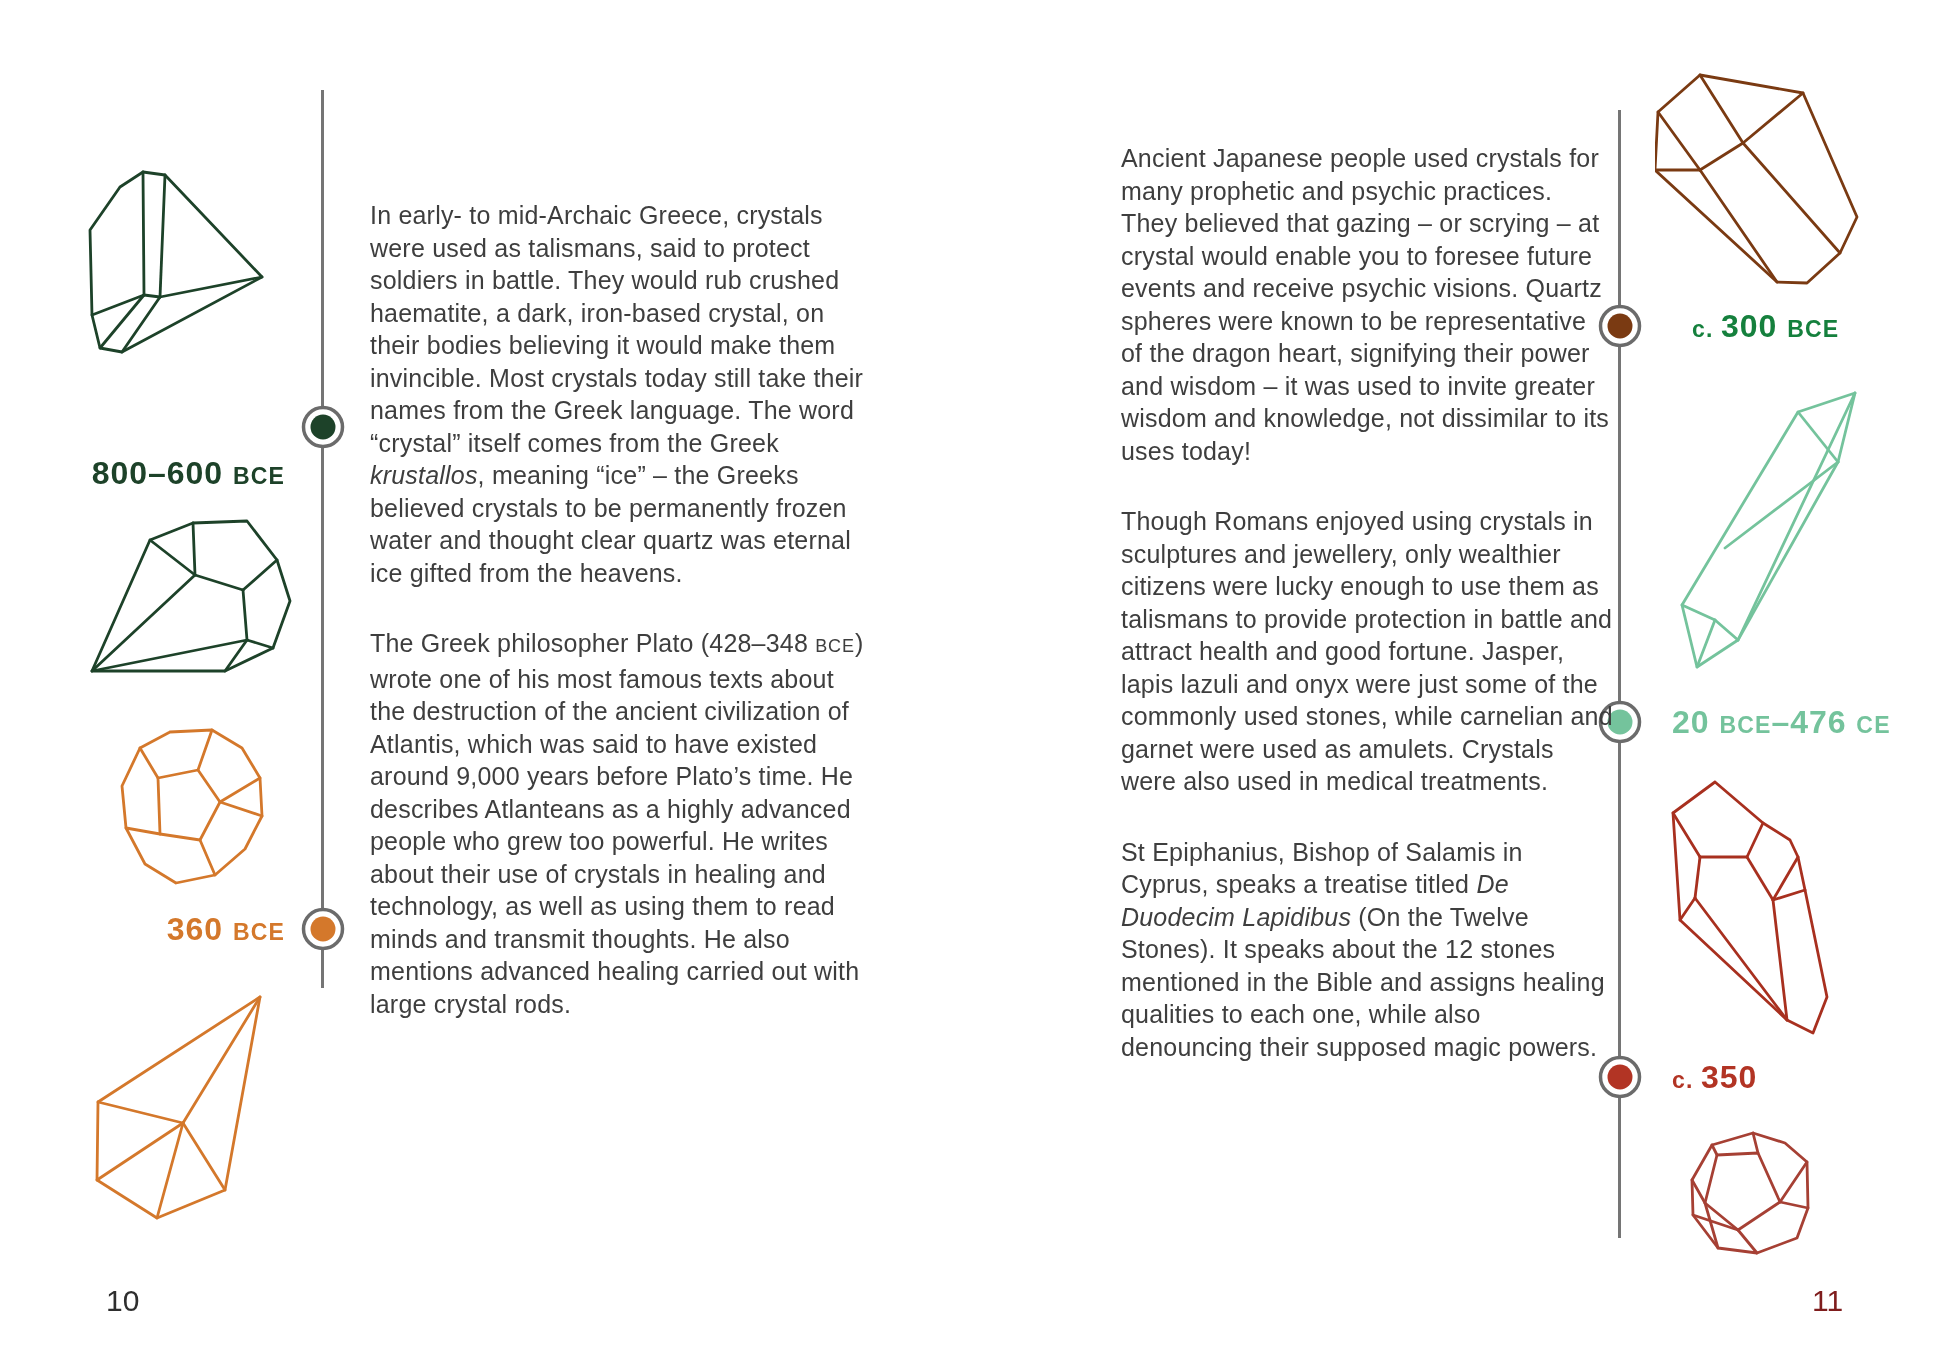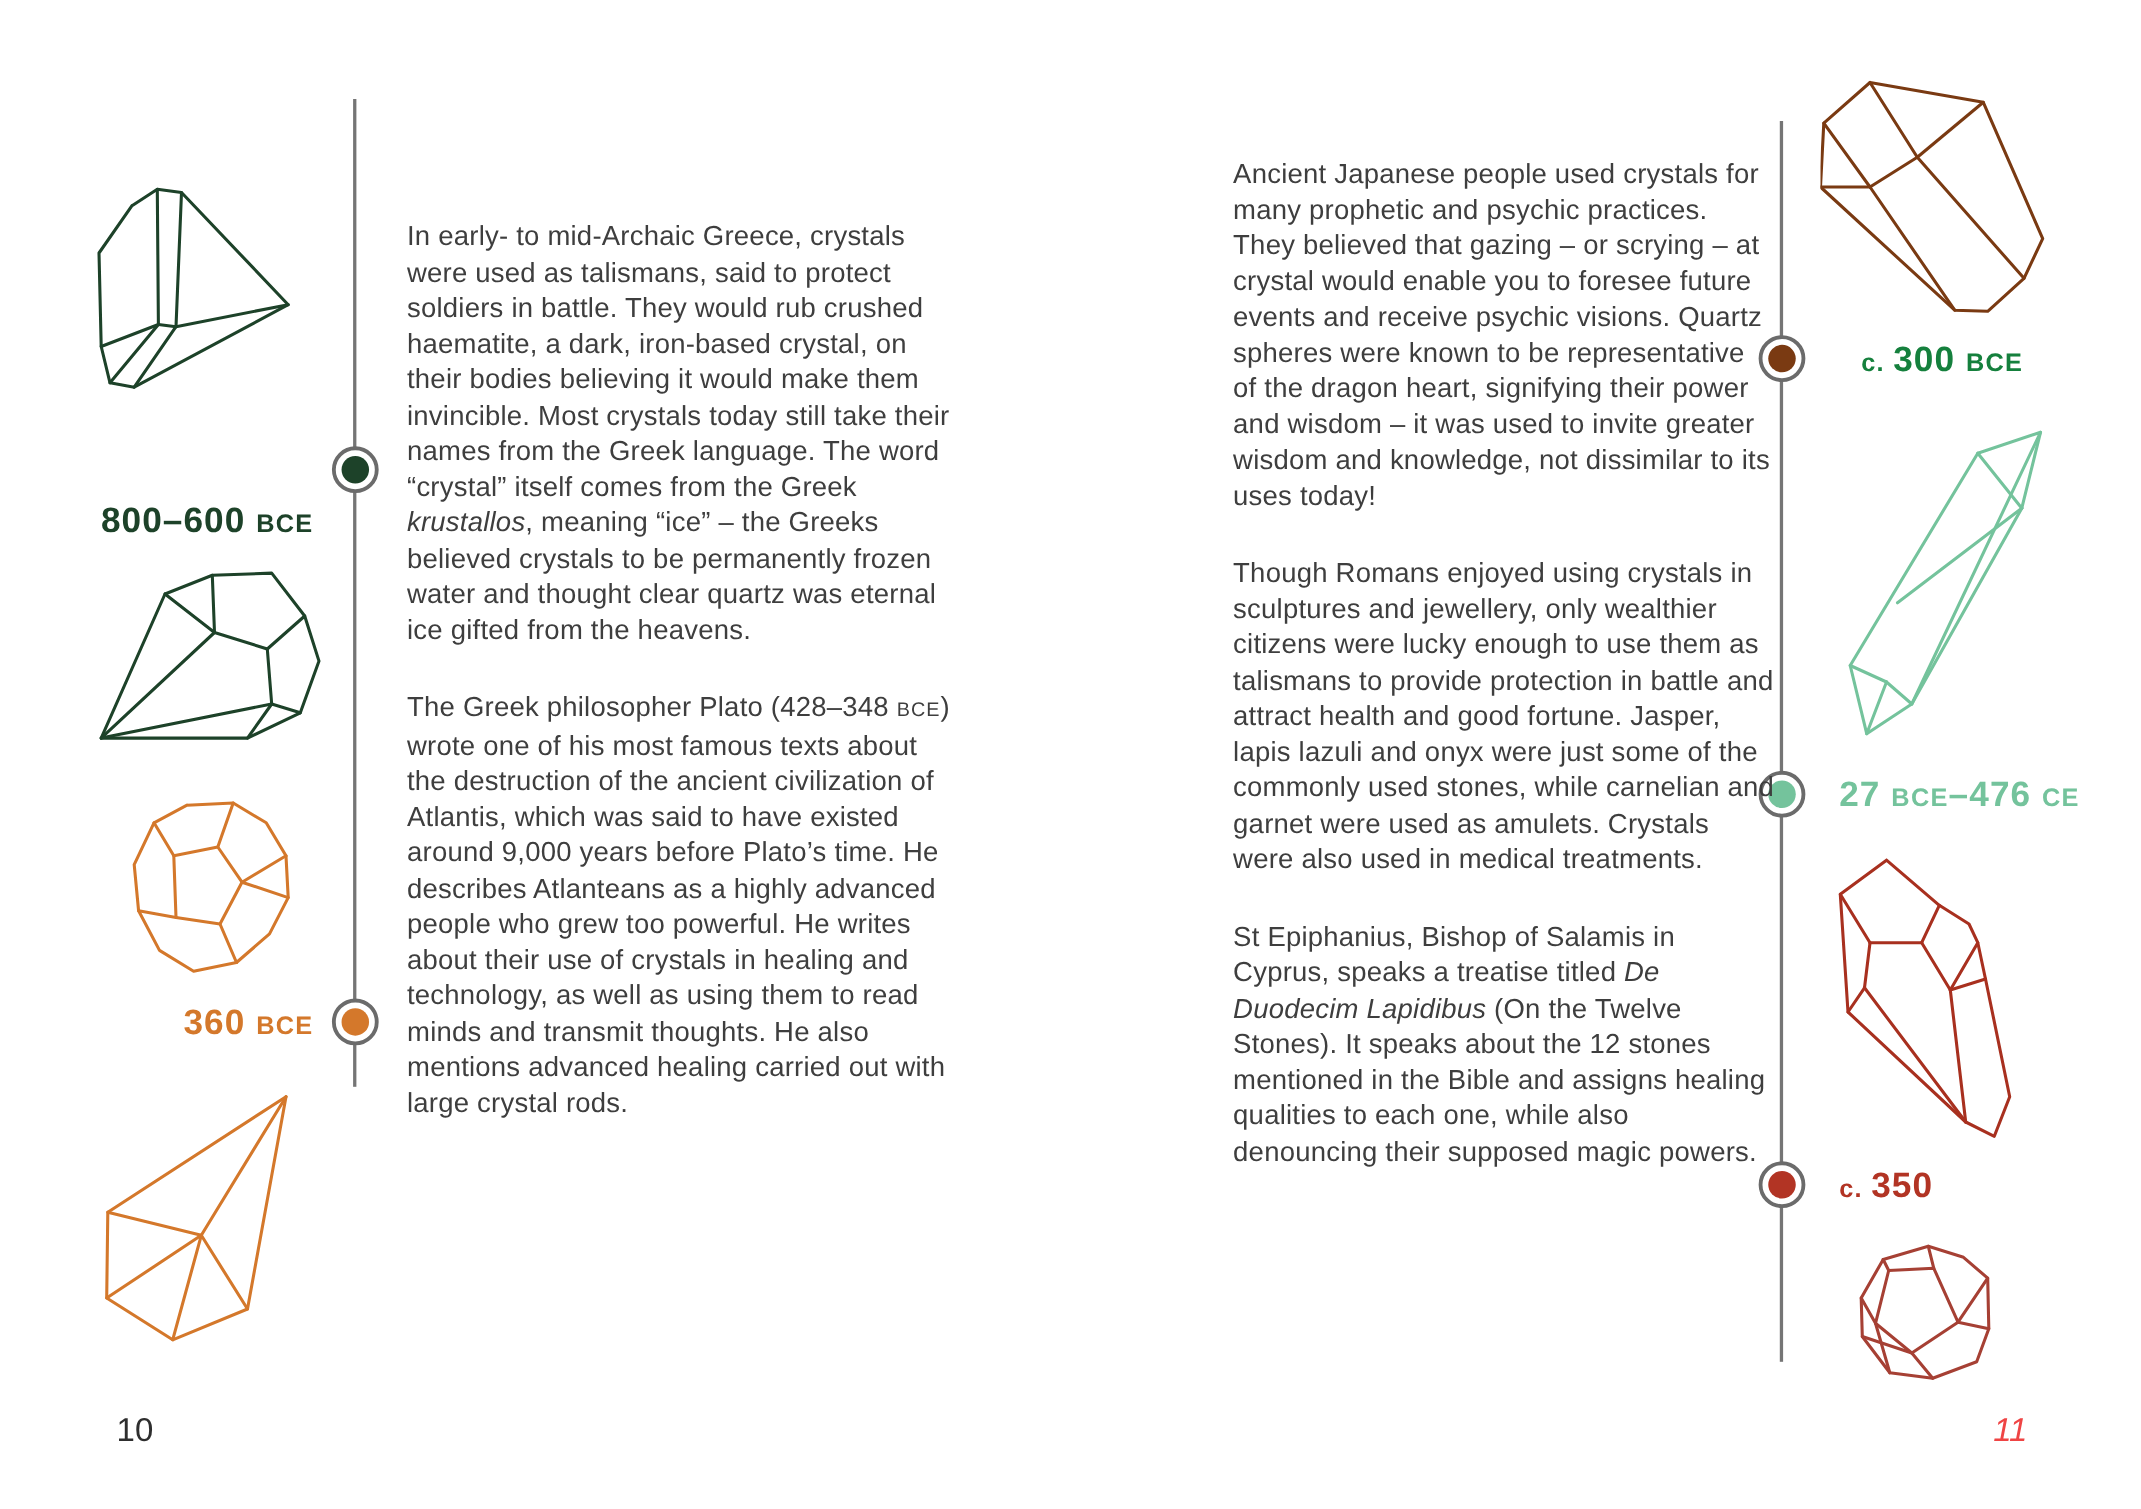--- a/index.html
+++ b/index.html
@@ -165,30 +165,30 @@
     <svg class="dot" style="left:1597px;top:303px" width="46" height="46">
       <circle cx="23" cy="23" r="19.5" fill="#ffffff" stroke-width="3.5" stroke="#6b6b6b"></circle>
       <circle cx="23" cy="23" r="12.5" fill="#7a3a12"></circle>
     </svg>
     <div class="tl-label" style="left: 1672px; top: 307px; color: #15803d; margin-left: 20px;"><span class="sc">c. </span><span>300 </span><span class="sc">BCE</span></div>
 
     <svg class="dot" style="left:1597px;top:699px" width="46" height="46">
       <circle cx="23" cy="23" r="19.5" fill="#ffffff" stroke-width="3.5" stroke="#6b6b6b"></circle>
       <circle cx="23" cy="23" r="12.5" fill="#74c39c"></circle>
     </svg>
-    <div class="tl-label" style="left: 1672px; top: 703px; color: rgb(116, 195, 156);"><span>27 </span><span class="sc">BCE</span><span>–476 </span><span class="sc">CE</span></div>
+    <div class="tl-label" style="left: 1672px; top: 703px; color: rgb(116, 195, 156);"><span>20 </span><span class="sc">BCE</span><span>–476 </span><span class="sc">CE</span></div>
 
     <svg class="dot" style="left:1597px;top:1054px" width="46" height="46">
       <circle cx="23" cy="23" r="19.5" fill="#ffffff" stroke-width="3.5" stroke="#6b6b6b"></circle>
       <circle cx="23" cy="23" r="12.5" fill="#b23424"></circle>
     </svg>
     <div class="tl-label" style="left: 1672px; top: 1058px; color: rgb(178, 52, 36); text-align: center;"><span class="sc">c. </span><span>350</span></div>
 
     <div class="textcol" style="left: 1121px; top: 142px; width: 492px; color: rgb(62, 62, 62);">
       <p><span>Ancient Japanese people used crystals for many prophetic and psychic practices. They believed that gazing – or scrying – at crystal would enable you to foresee future events and receive psychic visions. Quartz spheres were known to be representative of the dragon heart, signifying their power and wisdom – it was used to invite greater wisdom and knowledge, not dissimilar to its uses today!</span></p>
       <p><span>Though Romans enjoyed using crystals in sculptures and jewellery, only wealthier citizens were lucky enough to use them as talismans to provide protection in battle and attract health and good fortune. Jasper, lapis lazuli and onyx were just some of the commonly used stones, while carnelian and garnet were used as amulets. Crystals were also used in medical treatments.</span></p>
       <p><span>St Epiphanius, Bishop of Salamis in Cyprus, speaks a treatise titled </span><span class="it">De Duodecim Lapidibus</span><span> (On the Twelve Stones). It speaks about the 12 stones mentioned in the Bible and assigns healing qualities to each one, while also denouncing their supposed magic powers.</span></p>
     </div>
 
-    <div class="pagenum" style="left: 1812px; top: 1284px; color: #ef4444; font-style: italic;">11</div>
+    <div class="pagenum" style="left: 1812px; top: 1284px; color: #7f1d1d;">11</div>
   </div>
 
 </div>
 
 </body></html>

